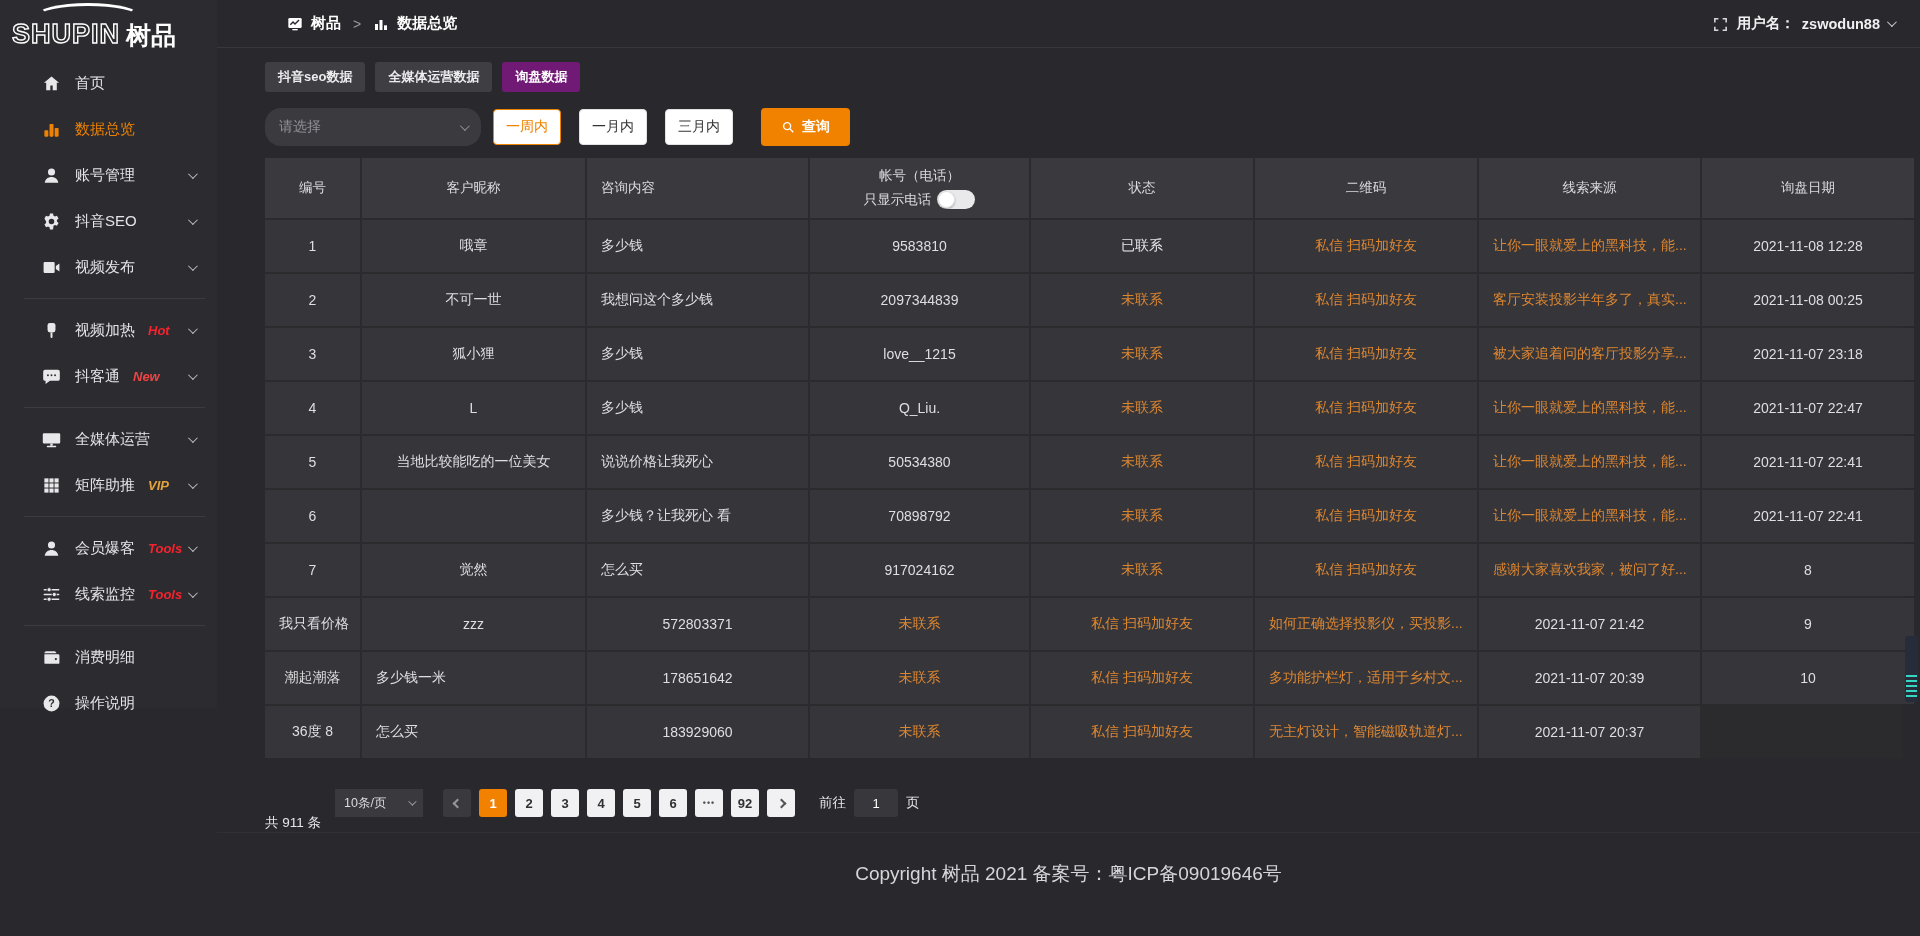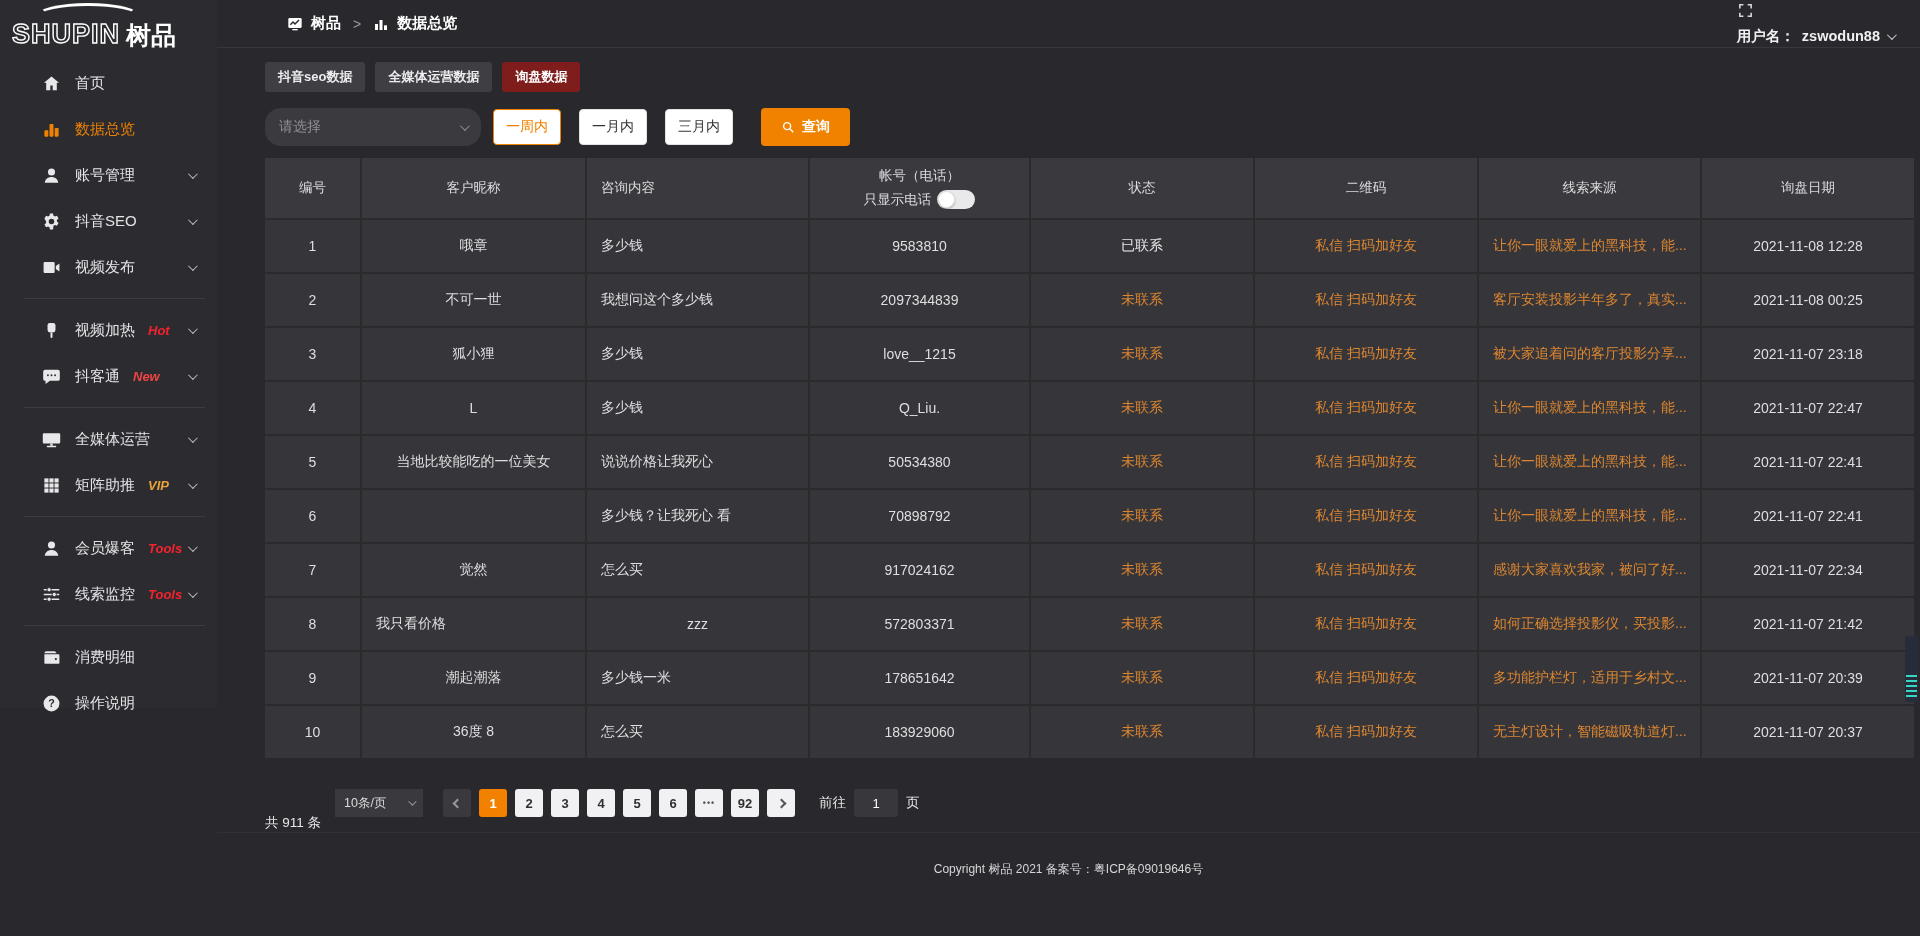--- a/index.html
+++ b/index.html
@@ -34,34 +34,34 @@
   
   .main { flex:1; display:flex; flex-direction:column; background:#29292d; position:relative; }
 
   .topbar { height:48px; flex-shrink:0; display:flex; align-items:center;
     padding:0 26px 0 70px; border-bottom:1px solid #38383c; }
   .breadcrumb { display:flex; align-items:center; gap:8px; color:#fff;
     font-size:15px; font-weight:bold; }
   .bc-icon { width:16px; height:16px; display:flex; }
   .bc-icon svg { width:16px; height:16px; }
   .bc-sep { color:#9a9aa0; font-weight:normal; margin:0 4px; font-size:14px; }
-  .topbar-right { margin-left:auto; display:flex; align-items:flex-start; gap:8px;flex-direction:column; }
+  .topbar-right { margin-left:auto; display:flex; align-items:flex-end; gap:8px; }
   .fs-icon { width:17px; height:17px; display:flex; }
   .fs-icon svg { width:17px; height:17px; }
   .user-menu { display:flex; align-items:center; gap:7px; color:#f0f0f2;
     font-size:14.5px; font-weight:bold; }
   .user-caret { width:7px; height:7px; border-right:1.5px solid #d0d0d4;
     border-bottom:1.5px solid #d0d0d4; transform:rotate(45deg) translateY(-2px); }
 
   .content { padding:14px 18px 0 48px; }
 
   .tabs { display:flex; gap:10px; }
   .tab { height:30px; display:flex; align-items:center; padding:0 13px;
     background:#3e3e43; color:#ededf0; font-size:13px; font-weight:bold; border-radius:3px; }
-  .tab.active { background:#7f1d1d; color:#fff; }
+  .tab.active { background:#701a75; color:#fff; }
 
   .filters { margin-top:16px; display:flex; align-items:center; gap:12px; }
   .select { width:216px; height:38px; background:#3b3b3f; border-radius:16px;
     display:flex; align-items:center; justify-content:space-between; padding:0 14px;
     color:#8f8f95; font-size:14px; }
   .select .chev2 { width:7px; height:7px; border-right:1.5px solid #8f8f95;
     border-bottom:1.5px solid #8f8f95; transform:rotate(45deg) translateY(-2px); }
   .range-btn { height:36px; min-width:62px; padding:0 12px; background:#fff;
     border:1px solid #e2e2e2; border-radius:4px; display:flex; align-items:center;
     justify-content:center; font-size:14px; color:#333; }
@@ -105,21 +105,21 @@
   .pg-btn.active { background:#f28100; color:#fff; }
   .pg-btn.ellipsis { font-size:9px; letter-spacing:1px; color:#555; }
   .arr-l { width:7px; height:7px; border-left:2px solid #96969b; border-bottom:2px solid #96969b; transform:rotate(45deg); }
   .arr-r { width:7px; height:7px; border-left:2px solid #555; border-bottom:2px solid #555; transform:rotate(225deg); }
   .pg-goto { margin-left:16px; display:flex; align-items:center; gap:8px; font-size:13.5px; }
   .goto-input { width:44px; height:28px; background:#38383c; border:none; border-radius:3px;
     color:#fff; text-align:center; font-size:13px; font-family:inherit; }
 
   
   .footer { margin-top:auto; border-top:1px solid #313135; text-align:center;
-    padding:28px 0 18px; color:#d6d6d9; font-size:12px; }
+    padding:28px 0 18px; color:#d6d6d9; font-size:19px; }
 
   .corner-widget { position:absolute; right:2px; bottom:6px; width:13px; height:66px;
     background:#262c39; border-radius:3px; overflow:hidden; }
   .corner-widget::after { content:""; position:absolute; left:1px; right:1px; bottom:3px;
     height:24px; background:repeating-linear-gradient(180deg,#35d6c2 0 2px,transparent 2px 5px); }
 </style>
 </head>
 <body>
 
 <div class="app" data-interactable="false">
@@ -411,21 +411,20 @@
           <div class="td orange" data-interactable="true">私信 扫码加好友</div>
           <div class="td left orange" data-interactable="true">让你一眼就爱上的黑科技，能...</div>
           <div class="td" data-interactable="false">2021-11-07 22:41</div>
           <div class="td" data-interactable="false">7</div>
           <div class="td" data-interactable="false">觉然</div>
           <div class="td left" data-interactable="false">怎么买</div>
           <div class="td" data-interactable="false">917024162</div>
           <div class="td status-pending" data-interactable="false">未联系</div>
           <div class="td orange" data-interactable="true">私信 扫码加好友</div>
           <div class="td left orange" data-interactable="true">感谢大家喜欢我家，被问了好...</div>
-          <div class="td" data-interactable="false">2021-11-07 22:34</div>
           <div class="td" data-interactable="false">8</div>
           <div class="td left" data-interactable="false">我只看价格</div>
           <div class="td" data-interactable="false">zzz</div>
           <div class="td" data-interactable="false">572803371</div>
           <div class="td status-pending" data-interactable="false">未联系</div>
           <div class="td orange" data-interactable="true">私信 扫码加好友</div>
           <div class="td left orange" data-interactable="true">如何正确选择投影仪，买投影...</div>
           <div class="td" data-interactable="false">2021-11-07 21:42</div>
           <div class="td" data-interactable="false">9</div>
           <div class="td" data-interactable="false">潮起潮落</div>

